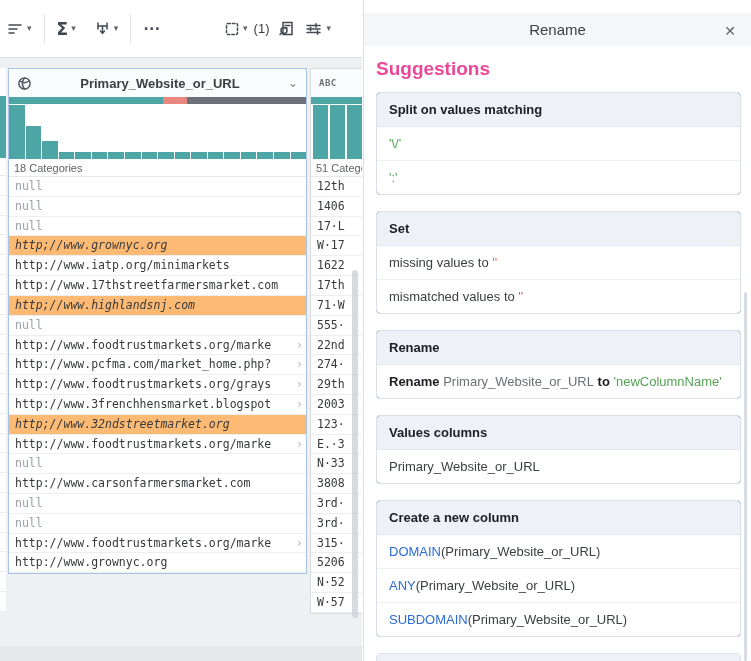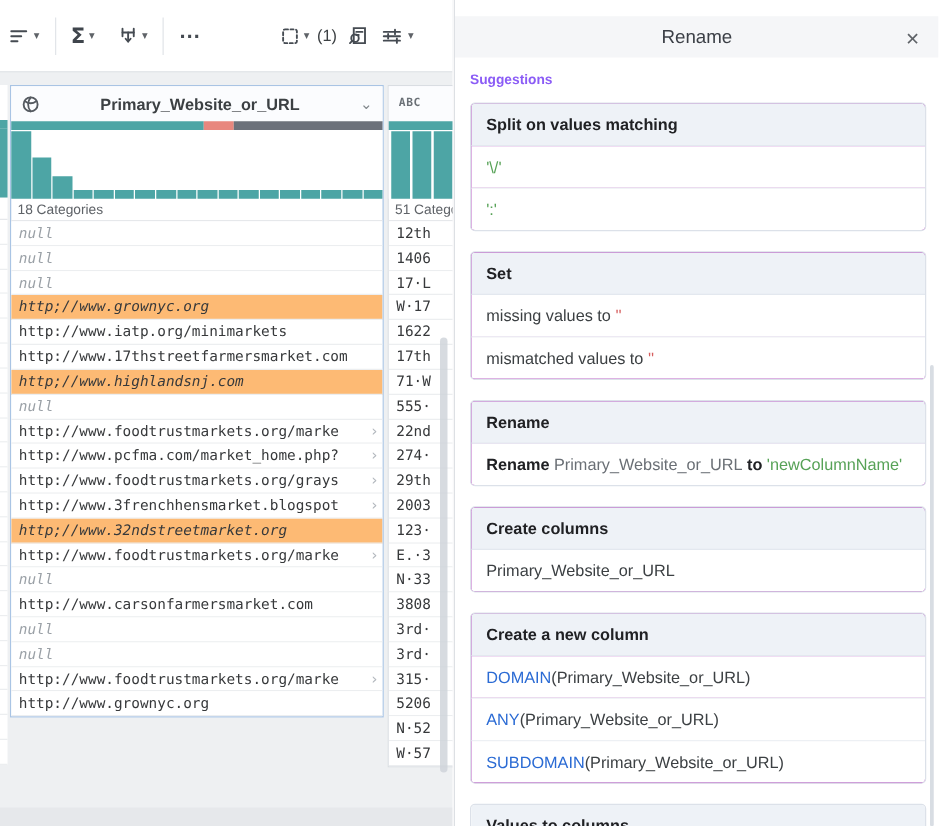--- a/index.html
+++ b/index.html
@@ -29,42 +29,42 @@
   .q-valid { background:#4da5a5; }
   .q-mismatch { background:#e8877e; }
   .q-missing { background:#6c717a; }
   .hist { height:55px; display:flex; align-items:flex-end; gap:1px; padding:1px 0 0 0; background:#fff; }
   .bar { flex:1; background:#4da5a5; }
   .bar-fixed { width:15px; flex:none; background:#4da5a5; height:100%; }
   .cat-label { height:18px; line-height:18px; font-size:11px; color:#5f6368; padding-left:5px; border-bottom:1px solid #e6e8eb; white-space:nowrap; overflow:hidden; }
   .rows { overflow:hidden; }
   .row { position:relative; height:19.82px; line-height:19.82px; border-bottom:1px solid #eceef0; padding:0 14px 0 6px; font-family:"DejaVu Sans Mono", monospace; font-size:11.5px; color:#37393b; white-space:nowrap; overflow:hidden; background:#fff; }
   .row.hl { background:#fdba74;font-style:italic; }
-  .row .nullv { font-style:italic; color:#9aa0a6; }
+  .row .nullv { color:#9aa0a6; }
   .row .chev { position:absolute; right:3px; top:0; color:#b4b9bf; font-size:12px; }
 
   .sliver { position:absolute; left:0; top:68px; width:6px; }
   .sliver .s-head { height:28px; background:#fff; }
   .sliver .s-q { height:7px; background:#4da5a5; }
   .sliver .s-hist { height:55px; background:#fff; display:flex; align-items:flex-end; }
   .sliver .s-bar { width:100%; height:100%; background:#4da5a5; }
   .sliver .s-cat { height:18px; background:#fff; border-bottom:1px solid #e6e8eb; }
   .sliver .s-row { height:19.82px; background:#fff; border-bottom:1px solid #eceef0; }
 
   .grid-vscroll { position:absolute; left:352px; top:270px; width:6px; height:348px; border-radius:3px; background:#cdd2d8; opacity:.8; z-index:6; }
   .bottom-strip { position:absolute; left:0; top:646px; width:362px; height:15px; background:#e6e8eb; }
 
   
   .details { position:absolute; left:363px; top:0; width:388px; height:661px; background:#fff; border-left:1px solid #dde0e4; overflow:hidden; }
   .details-header { margin-top:13px; height:33px; background:#f5f6f8; display:flex; align-items:center; justify-content:center; position:relative; }
   .details-title { font-size:15px; color:#3b3f46; }
   .details-close { position:absolute; right:13px; top:8px; font-size:14px; color:#5f6368; cursor:pointer; padding:2px; }
-  .suggestions-label { padding:12px 12px 10px 12px; font-size:11px; font-weight:700; color:#8b5cf6; }
+  .suggestions-label { padding:12px 12px 10px 12px; font-size:19px; font-weight:700; color:#ec4899; }
   .cards { display:flex; flex-direction:column; gap:16px; padding:2px 10px 0 12px; }
-  .card { border:1px solid #dce1e9; border-radius:4px; background:#a21caf; overflow:hidden; }
+  .card { border:1px solid #dce1e9; border-radius:4px; background:#0c4a6e; overflow:hidden; }
   .card-header { padding:9px 12px; background:#eef2f7; font-size:13px; font-weight:700; color:#202124; border-bottom:1px solid #e3e8ef; }
   .card-item { padding:9px 12px; font-size:13px; color:#3c4043; cursor:pointer; background:#fff; }
   .card-item + .card-item { border-top:1px solid #edf0f4; }
   .s-plain { color:#3c4043; }
   .s-muted { color:#6a6f75; }
   .s-bold { color:#202124; font-weight:700; }
   .s-green { color:#57a257; }
   .s-red { color:#d65f5f; }
   .s-blue { color:#2b6bd4; }
   .panel-vscroll { position:absolute; right:4px; top:292px; width:3px; height:369px; border-radius:2px; background:#d8dde3; }
@@ -290,21 +290,21 @@
         <div class="card">
           <div class="card-header">Set</div>
           <div class="card-item"><span class="s-plain">missing values to </span><span class="s-red">''</span></div>
           <div class="card-item"><span class="s-plain">mismatched values to </span><span class="s-red">''</span></div>
         </div>
         <div class="card">
           <div class="card-header">Rename</div>
           <div class="card-item"><span class="s-bold">Rename </span><span class="s-muted">Primary_Website_or_URL</span><span class="s-bold"> to </span><span class="s-green">'newColumnName'</span></div>
         </div>
         <div class="card">
-          <div class="card-header">Create columns</div>
+          <div class="card-header">Values columns</div>
           <div class="card-item"><span class="s-plain">Primary_Website_or_URL</span></div>
         </div>
         <div class="card">
           <div class="card-header">Create a new column</div>
           <div class="card-item"><span class="s-blue">DOMAIN</span><span class="s-plain">(Primary_Website_or_URL)</span></div>
           <div class="card-item"><span class="s-blue">ANY</span><span class="s-plain">(Primary_Website_or_URL)</span></div>
           <div class="card-item"><span class="s-blue">SUBDOMAIN</span><span class="s-plain">(Primary_Website_or_URL)</span></div>
         </div>
         <div class="card">
           <div class="card-header">Values to columns</div>

